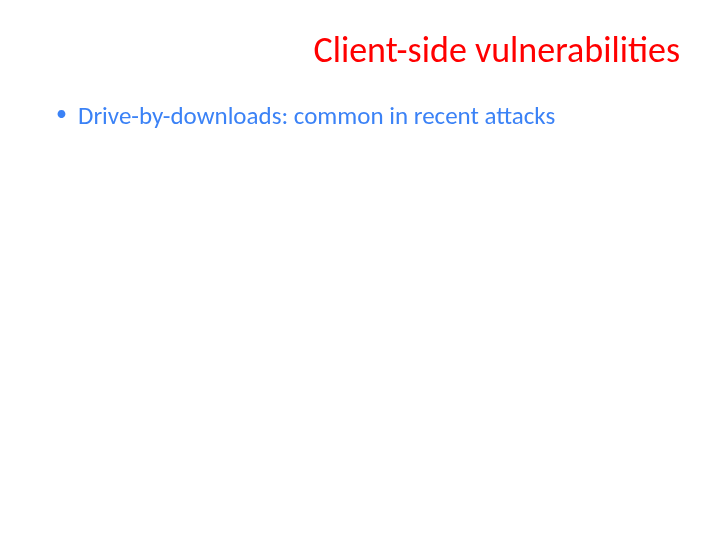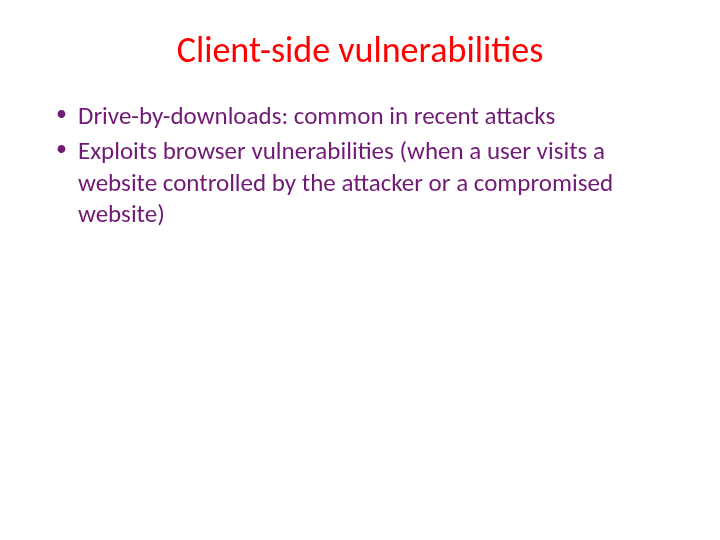--- a/index.html
+++ b/index.html
@@ -12,30 +12,30 @@
   }
   .slide {
     width: 100%;
     height: 100%;
     padding: 20px 40px 40px 40px;
   }
   .title {
     color: #ff0000;
     font-size: 36px;
     font-weight: 400;
-    text-align: center;
+    text-align: right;
     margin-bottom: 28px;
     margin-top: 8px;
   }
   .bullets {
     list-style: none;
     padding-left: 16px;
   }
   .bullets li {
-    color: #701a75;
+    color: #3b82f6;
     font-size: 25px;
     line-height: 1.25;
     margin-bottom: 4px;
     position: relative;
     padding-left: 22px;
   }
   .bullets li::before {
     content: "•";
     position: absolute;
     left: 0;
@@ -43,15 +43,14 @@
     font-size: 22px;
   }
 </style>
 </head>
 <body>
 
 <div class="slide">
   <h1 class="title">Client-side vulnerabilities</h1>
   <ul class="bullets">
     <li>Drive-by-downloads: common in recent attacks</li>
-    <li>Exploits browser vulnerabilities (when a user visits a website controlled by the attacker or a compromised website)</li>
   </ul>
 </div>
 
 </body></html>

